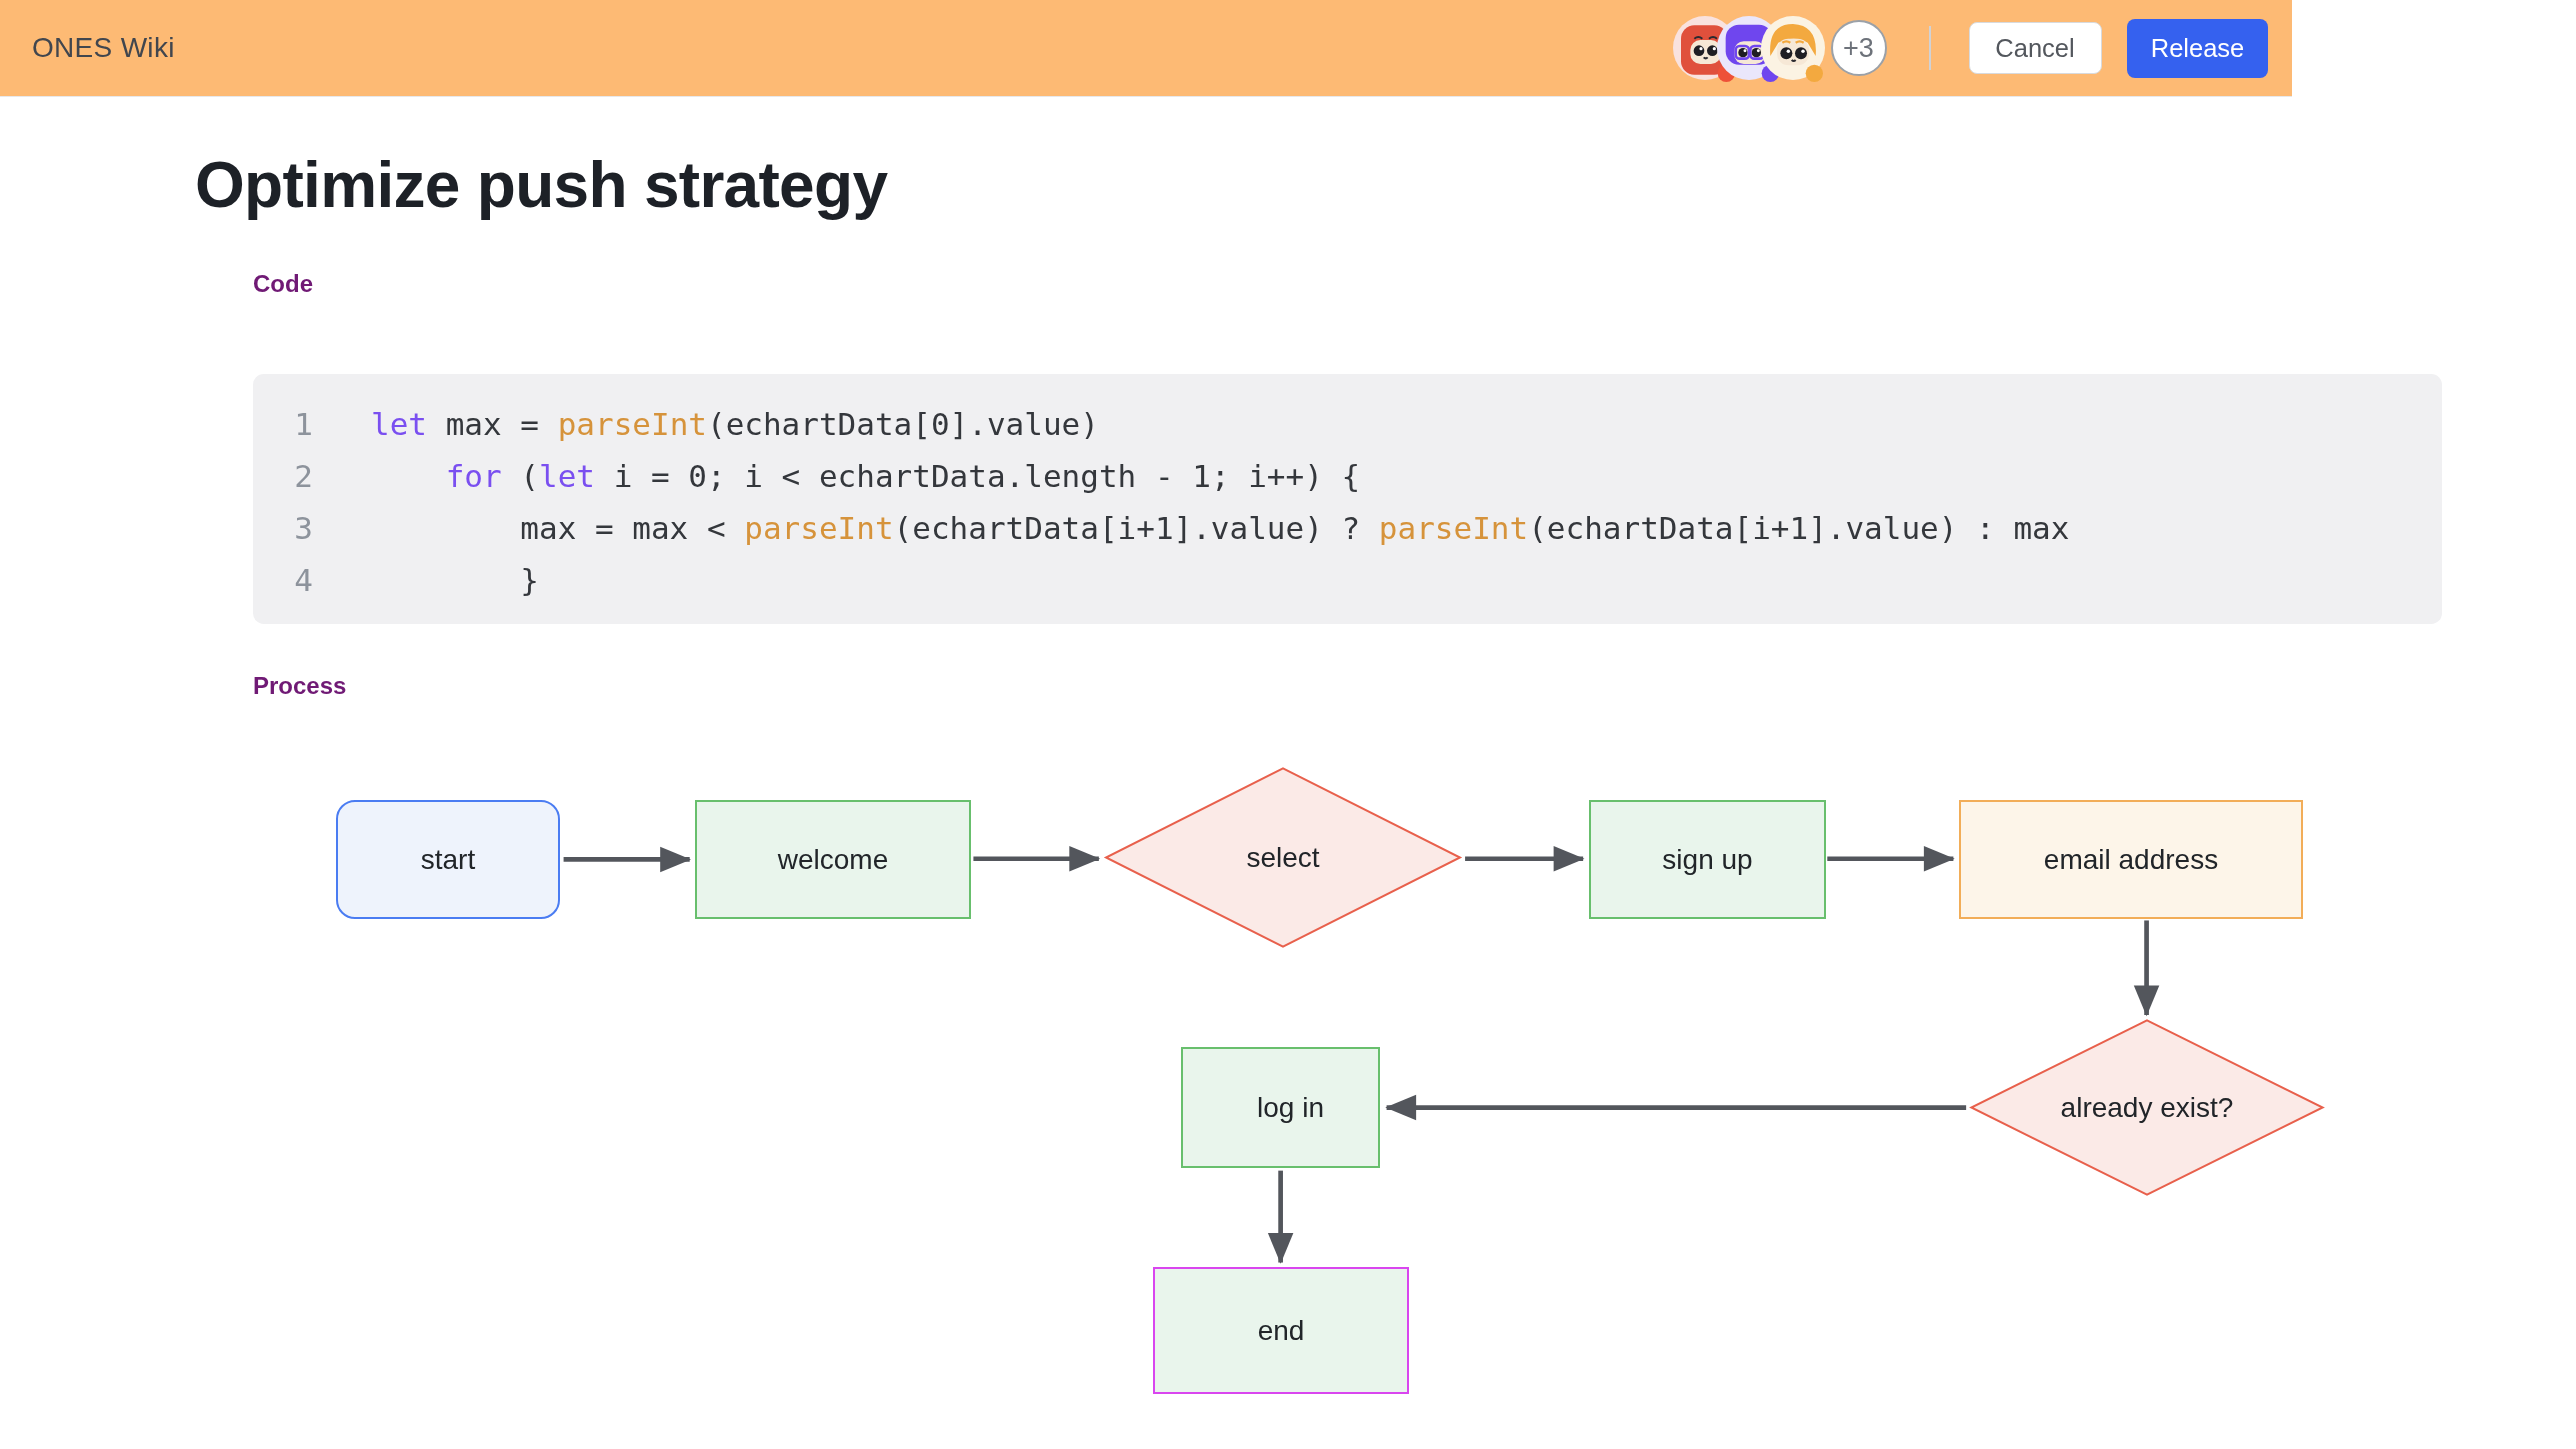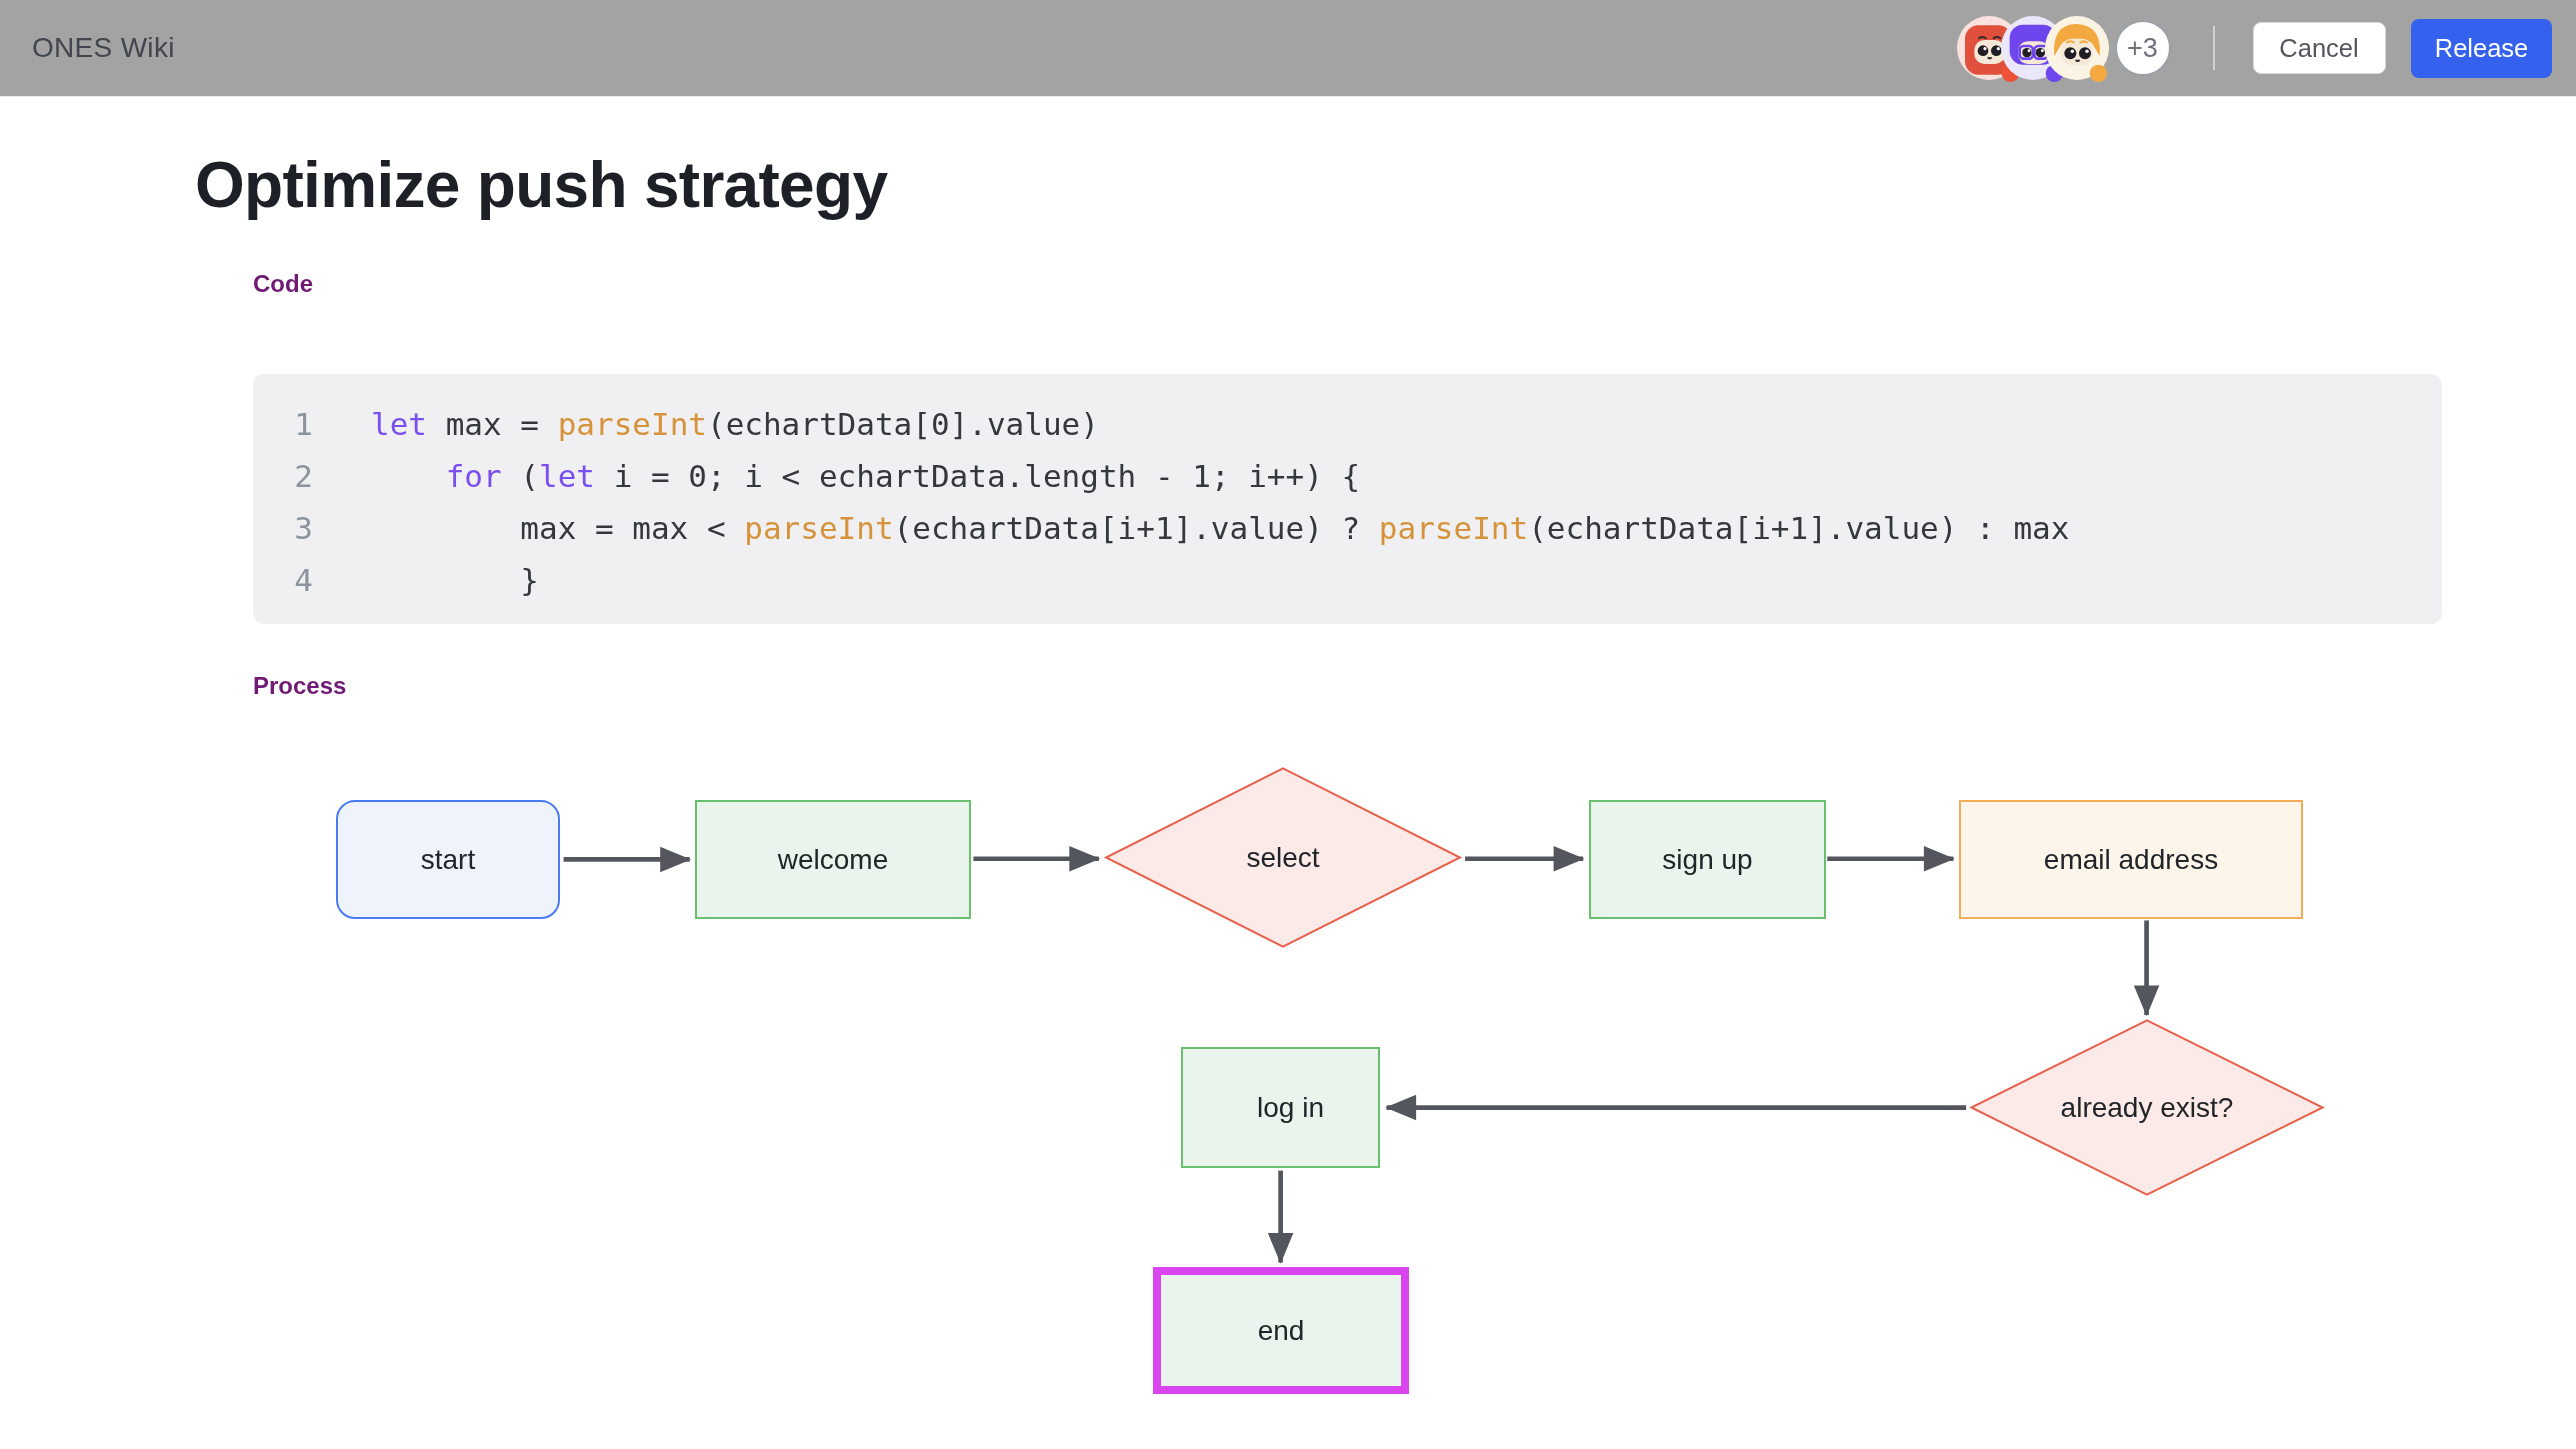--- a/index.html
+++ b/index.html
@@ -1,22 +1,22 @@
 <!DOCTYPE html>
 <html style="font-size:10.7px"><head>
 <meta charset="utf-8">
 <style>
   * { margin:0; padding:0; box-sizing:border-box; }
   html,body { width:2576px; height:1449px; background:#ffffff;
     font-family:"Liberation Sans", sans-serif; position:relative; overflow:hidden; }
 
   
-  .topbar { position:absolute; top:0; left:0; width:2576px; height:97px;
+  .topbar { position:absolute; top:0; left:0; width:2292px; height:97px;
     display:flex; align-items:center; justify-content:space-between;
-    padding:0 24px 0 32px; border-bottom:1.3px solid #e7e8ea; background:#a3a3a3; }
+    padding:0 24px 0 32px; border-bottom:1.3px solid #e7e8ea; background:#fdba74; }
   .app-title { font-size:28px; font-weight:500; color:#41464e; letter-spacing:0.3px; }
   .topbar-right { display:flex; align-items:center; }
   .avatar { width:64px; height:64px; border-radius:50%; overflow:visible; }
   .avatar + .avatar { margin-left:-20px; }
   .overflow-badge { width:56px; height:56px; border-radius:50%; border:2.7px solid #9ba1a8;
     color:#6d727a; font-size:27px; display:flex; align-items:center; justify-content:center;
     margin-left:5.4px; background:#fff; }
   .vdivider { width:2px; height:44px; background:#d0d2d6; margin:0 38px 0 42px; }
   .btn { display:flex; align-items:center; justify-content:center; cursor:pointer;
     font-size:25.5px; border-radius:8px; }
@@ -50,21 +50,21 @@
                border:2px solid #4a7cf2; border-radius:19px; }
   .n-welcome { left:695px; top:62px;  width:276px; height:119px; background:#e9f5ec;
                border:2px solid #68bf6d; }
   .n-signup  { left:1589px; top:62px;  width:237px; height:119px; background:#e9f5ec;
                border:2px solid #68bf6d; }
   .n-email   { left:1959px; top:62px;  width:344px; height:119px; background:#fdf5e9;
                border:2px solid #f2ad58; }
   .n-login   { left:1181px; top:309px; width:199px; height:121px; background:#e9f5ec;
                border:2px solid #68bf6d;padding-left:20px; }
   .n-end     { left:1153px; top:529px; width:256px; height:127px; background:#e9f5ec;
-               border:8px solid #d946ef; }
+               border:2px solid #d946ef; }
   .diamond { background:none; border:none; }
   .d-select  { left:1104px; top:29px;  width:358px; height:181px; }
   .d-already { left:1969px; top:281px; width:356px; height:177px; }
   .diamond svg { position:absolute; left:0; top:0; overflow:visible; }
   .diamond polygon { stroke:#e8604c; stroke-width:3px; }
   .d-label { position:relative; text-align:right; line-height:1.12; max-width:201px; }
 </style>
 </head>
 <body>
 

